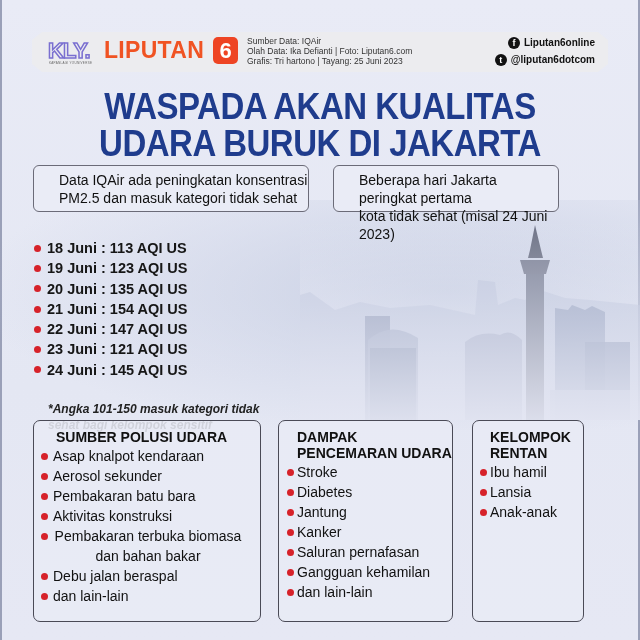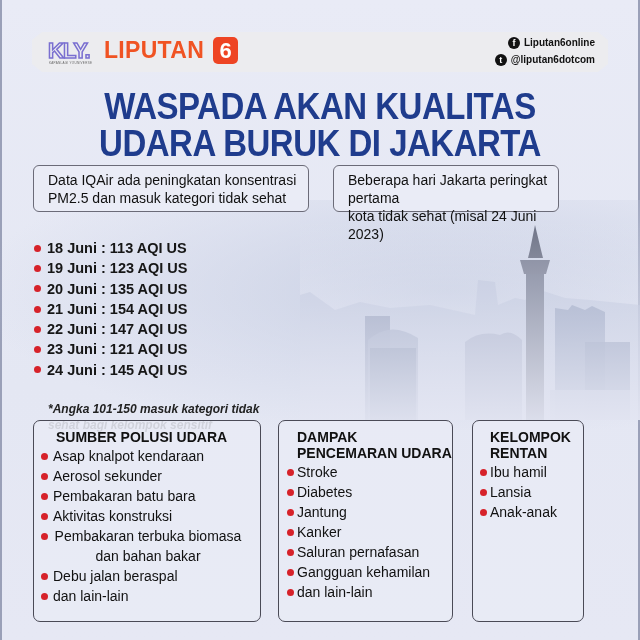--- a/index.html
+++ b/index.html
@@ -15,21 +15,21 @@
   .kly-sub { position:absolute; left:49px; top:61px; font-size:3px; color:#666; letter-spacing:0.3px; }
   .liputan { position:absolute; left:104px; top:37px; font-size:23px; font-weight:bold; color:#f05323; letter-spacing:0.3px; }
   .six { position:absolute; left:213px; top:37px; width:25px; height:27px; border-radius:5px; background:#ee4423; color:#fff; font-weight:bold; font-size:22px; text-align:center; line-height:27px; }
   .credits { position:absolute; left:247px; top:36px; font-size:8.5px; color:#333; line-height:10px; }
   .social { position:absolute; right:45px; top:34px; text-align:right; font-size:10px; font-weight:bold; color:#111; line-height:17px; }
   .social .row { display:flex; align-items:center; justify-content:flex-end; gap:4px; }
   .social .ico { width:12px; height:12px; border-radius:50%; background:#111; color:#fff; font-size:9px; line-height:12px; text-align:center; display:inline-block; }
   
   .title { position:absolute; left:0; right:0; top:88px; text-align:center; color:#1f3c8d; font-weight:bold; font-size:33px; line-height:34px; letter-spacing:-0.5px; transform:scaleY(1.1); transform-origin:top; }
   
-  .info { position:absolute; top:165px; height:47px; border:1.2px solid #6b6b78; border-radius:6px; background:rgba(234,236,246,0.9); font-size:14px; line-height:18px; color:#111; padding:5px 0 0 14px; box-sizing:border-box; }
+  .info { position:absolute; top:165px; height:47px; border:1.2px solid #6b6b78; border-radius:6px; background:rgba(234,236,246,0.9); font-size:14px; line-height:18px; color:#111; padding:5px 0 0 25px; box-sizing:border-box; }
   .info1 { left:33px; width:276px; }
   .info2 { left:333px; width:226px; }
   
   .aqi { position:absolute; left:34px; top:238px; font-size:14.5px; font-weight:bold; color:#161616; line-height:20.3px; }
   .aqi .it { display:flex; align-items:center; }
   .dot { display:inline-block; width:7px; height:7px; border-radius:50%; background:#d6222a; margin-right:6px; flex:none; }
   .note { position:absolute; left:48px; top:377px; font-size:12px; font-style:italic; font-weight:bold; color:#222; line-height:16px;margin-top:24px; }
   
   .box { position:absolute; top:420px; height:202px; border:1.3px solid #4a4a56; border-radius:7px; background:rgba(232,234,245,0.88); box-sizing:border-box; padding:8px 0 0 0; }
   .box1 { left:33px; width:228px; }
@@ -75,20 +75,25 @@
     <path d="M220 40 L250 40 L246 54 L224 54 Z" fill="#7d8296"></path>
     <rect x="226" y="54" width="18" height="146" fill="#7d8398"></rect>
     <rect x="0" y="0" width="340" height="200" fill="url(#haze)"></rect>
   </svg>
 
   <div class="header"></div>
   <div class="kly">KLY.</div>
   <div class="kly-sub">KAPANLAGI YOUNIVERSE</div>
   <div class="liputan">LIPUTAN</div>
   <div class="six">6</div>
+  <div class="credits">
+    <div>Sumber Data: IQAir</div>
+    <div>Olah Data: Ika Defianti | Foto: Liputan6.com</div>
+    <div>Grafis: Tri hartono | Tayang: 25 Juni 2023</div>
+  </div>
   <div class="social">
     <div class="row">
       <span class="ico">f</span>
       <span>Liputan6online</span>
     </div>
     <div class="row">
       <span class="ico">t</span>
       <span>@liputan6dotcom</span>
     </div>
   </div>

